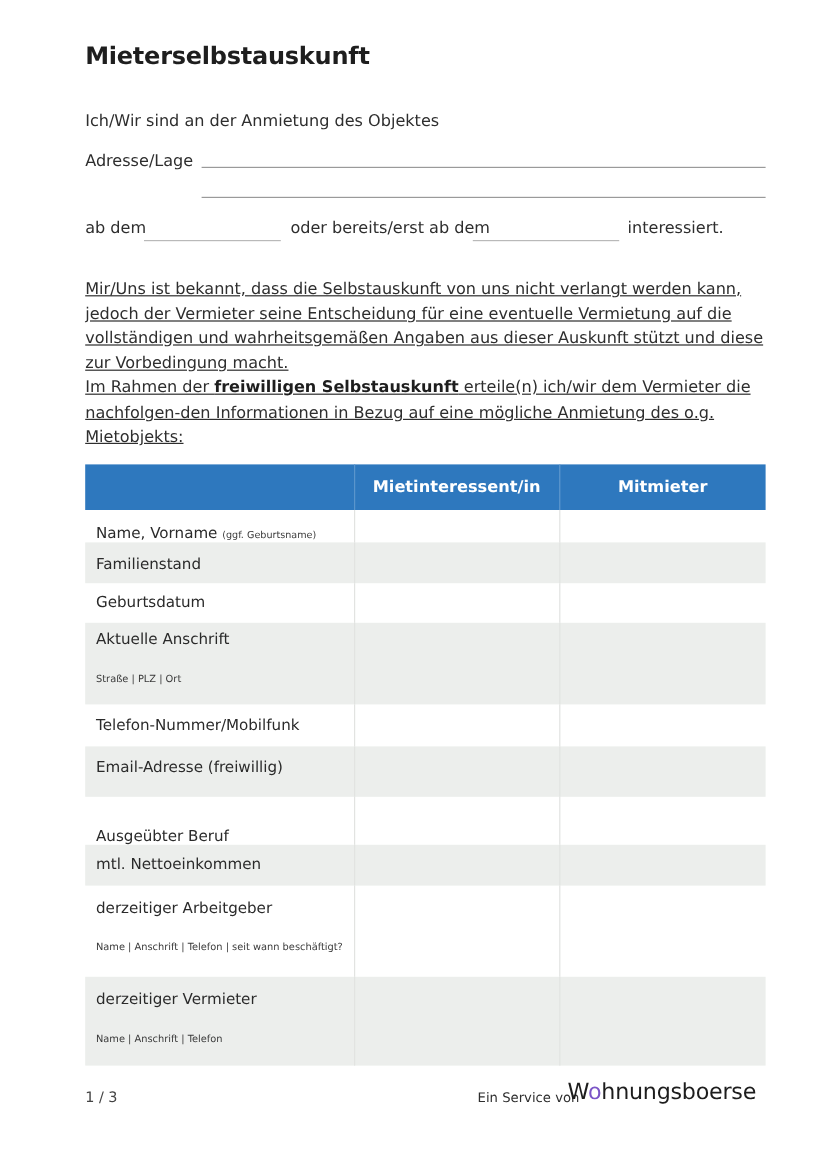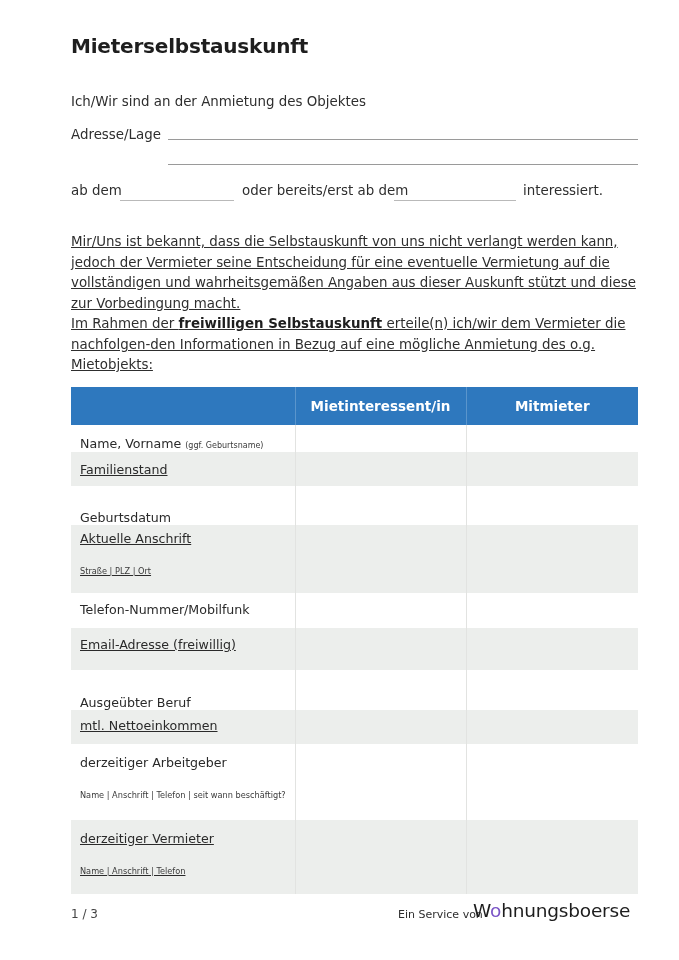--- a/index.html
+++ b/index.html
@@ -10,21 +10,21 @@
   .line-text { position: absolute; font-size: 13.4px; color: #2e2e2e; white-space: nowrap; }
   .rule { position: absolute; height: 0; border-top: 1px solid #9a9a9a; }
   .rule.light { border-top: 1px solid #b9b9b9; }
   .para { position: absolute; left: 71px; width: 580px; font-size: 13.4px; line-height: 20.5px; color: #2e2e2e; text-decoration: underline; }
   .para b { font-weight: bold; color: #1e1e1e; }
   table.form { position: absolute; left: 71px; top: 387px; width: 567px; border-collapse: collapse; table-layout: fixed; }
   table.form th { background: #2e78be; color: #ffffff; font-size: 13.5px; font-weight: bold; height: 38px; padding: 0; text-align: center; border-left: 1px solid #5a95cc; margin-top: 48px; }
   table.form th:first-child { border-left: none; }
   table.form td { padding: 0; vertical-align: top; border-left: 1px solid #e2e3e1; }
   table.form td:first-child { border-left: none; padding-left: 9px; }
-  table.form tr.alt td { background: #eceeec; text-decoration: underline; }
+  table.form tr.alt td { background: #eceeec; }
   .lbl { font-size: 12.6px; color: #2a2a2a; display: block; }
   .lbl small { font-size: 8px; color: #3a3a3a; }
   .sub { font-size: 8.2px; color: #3a3a3a; display: block; margin-top: 20px; }
   .footer-page { position: absolute; left: 71px; top: 907px; font-size: 12px; color: #444; }
   .footer-service { position: absolute; left: 398px; top: 908px; font-size: 11px; color: #2e2e2e; }
   .brand { position: absolute; left: 473px; top: 900px; font-size: 18.5px; font-weight: normal; color: #1d1d1d; letter-spacing: -0.2px; }
   .brand .o { color: #7b55c7; }
 </style>
 </head>
 <body>
@@ -71,21 +71,21 @@
           <td></td>
       </tr>
       <tr class="alt" style="height:34px">
         <td style="padding-top:10px">
             <span class="lbl">Familienstand</span>
           </td>
         <td></td>
           <td></td>
       </tr>
       <tr style="height:33px">
-        <td style="padding-top:24px">
+        <td style="padding-top:8px">
             <span class="lbl">Geburtsdatum</span>
           </td>
         <td></td>
           <td></td>
       </tr>
       <tr class="alt" style="height:68px">
         <td style="padding-top:6px">
             <span class="lbl">Aktuelle Anschrift</span>
             <span class="sub">Straße | PLZ | Ort</span>
           </td>

